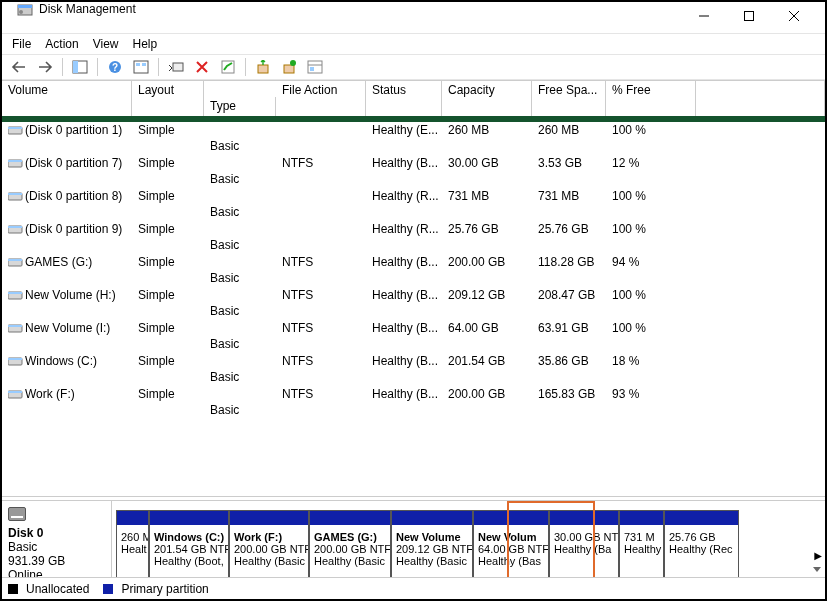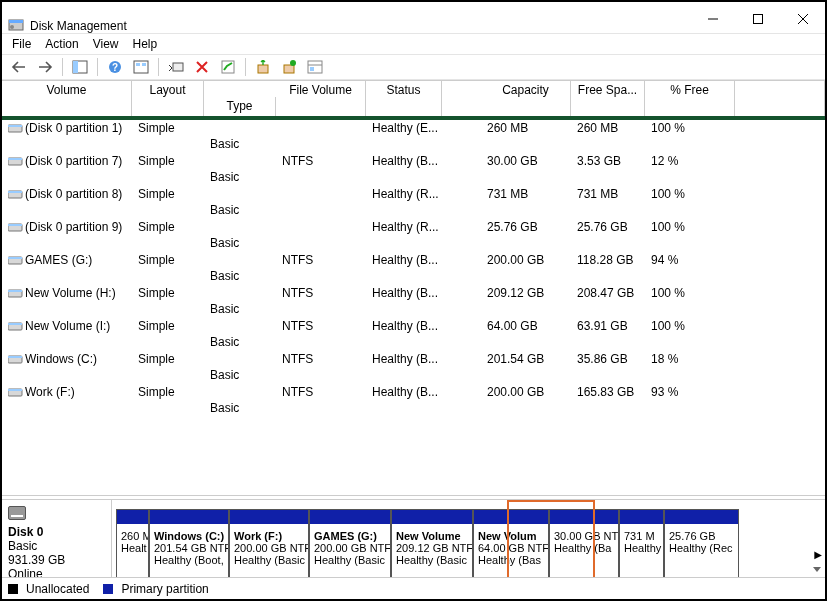--- a/index.html
+++ b/index.html
@@ -14,22 +14,22 @@
     width: 827px;
     height: 601px;
     border: 2px solid #000;
     display: flex;
     flex-direction: column;
     background: #fff;
   }
   .titlebar {
     height: 32px;
     display: flex;
-    align-items: flex-end;
-    padding: 0 0;
+    align-items: flex-start;
+    padding: 0 9px;
     border-bottom: 1px solid #e5e5e5;
   }
   .titlebar .appicon {
     width: 16px; height: 16px;
     margin: 0 6px;
     display: inline-flex;
   }
   .titlebar .title {
     font-size: 12px;
   }
@@ -79,40 +79,39 @@
   }
   .grid {
     border-top: 1px solid #ccc;
   }
   .grid-head, .grid-row {
     display: flex;
     font-size: 12px;
     line-height: 17px;
   }
   .grid-head {
-    border-bottom: 4px solid #14532d;
-    text-align: center;
+    border-bottom: 6px solid #14532d;
   }
   .grid-head .cell {
     border-right: 1px solid #ccc;
     padding: 1px 6px;
     background: #fff;
   }
   .grid-row .cell {
     padding: 0 6px;
     white-space: nowrap;
     overflow: hidden;
     text-overflow: clip;
   }
   .c0 { width: 130px; }
   .c1 { width: 72px; }
   .c2 { width: 72px; margin-top: 16px; }
   .c3 { width: 90px; }
   .c4 { width: 76px; }
-  .c5 { width: 90px; margin-left: 39px; }
+  .c5 { width: 90px; }
   .c6 { width: 74px; }
   .c7 { width: 90px; }
   .cEnd { flex: 1; }
   .volicon {
     display:inline-block; width:15px; height:10px; vertical-align:-1px;
     margin-right: 2px;
   }
   .divider {
     height: 5px;
     background: #fff;
@@ -323,21 +322,21 @@
       </span>
   </div>
 
   <div class="content">
 
     <div class="grid">
       <div class="grid-head">
         <div class="cell c0">Volume</div>
         <div class="cell c1">Layout</div>
         <div class="cell c2">Type</div>
-        <div class="cell c3">File Volume</div>
+        <div class="cell c3">File Action</div>
         <div class="cell c4">Status</div>
         <div class="cell c5">Capacity</div>
         <div class="cell c6">Free Spa...</div>
         <div class="cell c7">% Free</div>
         <div class="cell cEnd"></div>
       </div>
       <div id="gridbody">
           <div class="grid-row">
             <div class="cell c0"><span class="volicon"><svg width="15" height="10">
                   <rect x="0" y="2" width="14" height="7" rx="1" fill="#d8d8d8" stroke="#777"></rect>

